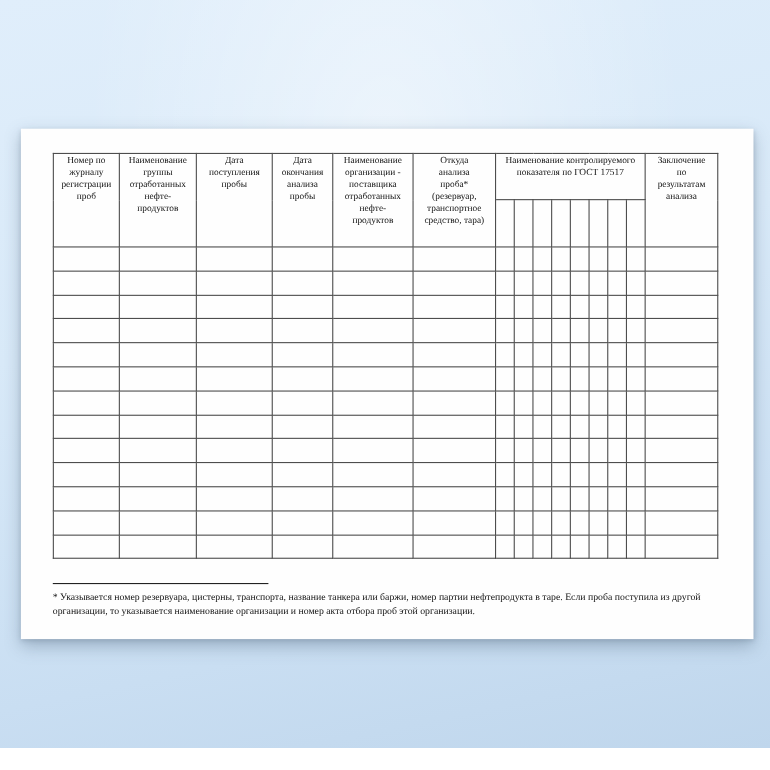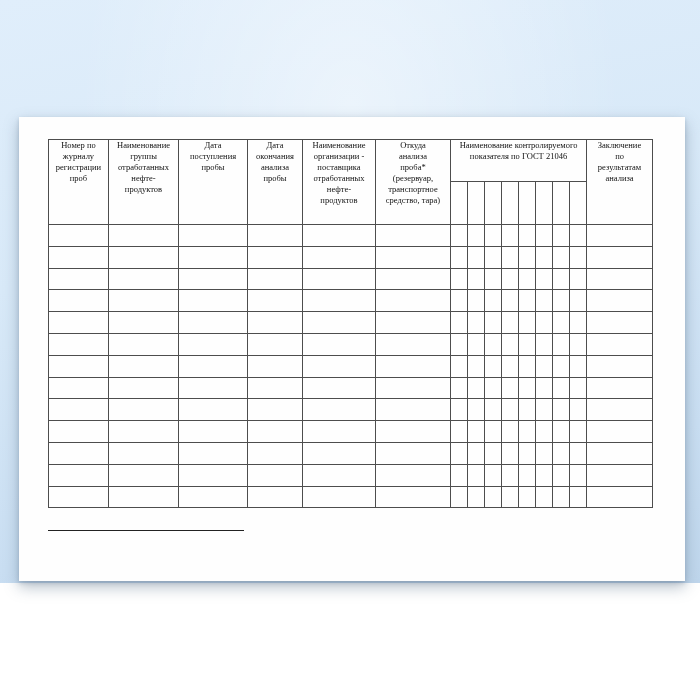--- a/index.html
+++ b/index.html
@@ -6,21 +6,21 @@
     margin: 0;
     padding: 0;
     width: 700px;
     height: 700px;
     overflow: hidden;
   }
   .bg {
     position: absolute;
     inset: 0;
     width: 700px;
-    height: 583px;
+    height: 680px;
     background:
       radial-gradient(ellipse at 50% 18%, rgba(255,255,255,0.45) 0%, rgba(255,255,255,0) 55%),
       linear-gradient(168deg, #e0eefb 0%, #d8e9f8 40%, #c9def2 78%, #bfd6ec 100%);
   }
   .sheet {
     position: absolute;
     left: 19px;
     top: 117px;
     width: 666px;
     height: 464px;
@@ -121,21 +121,21 @@
 отработанных
 нефте-
 продуктов</th>
           <th rowspan="2">Откуда
 анализа
 проба*
 (резервуар,
 транспортное
 средство, тара)</th>
           <th colspan="8" class="group">Наименование контролируемого
-показателя по ГОСТ 21046</th>
+показателя по ГОСТ 17517</th>
           <th rowspan="2">Заключение
 по
 результатам
 анализа</th>
         </tr>
         <tr class="subrow" id="subhead-row">
             <th></th>
             <th></th>
             <th></th>
             <th></th>
@@ -364,15 +364,16 @@
             <td></td>
             <td></td>
             <td></td>
             <td></td>
             <td></td>
           </tr>
         </tbody>
     </table>
 
     <div class="footnote-rule"></div>
+    <div class="footnote">* Указывается номер резервуара, цистерны, транспорта, название танкера или баржи, номер партии нефтепродукта в таре. Если проба поступила из другой организации, то указывается наименование организации и номер акта отбора проб этой организации.</div>
 
   </div>
 </div>
 
 </body></html>

